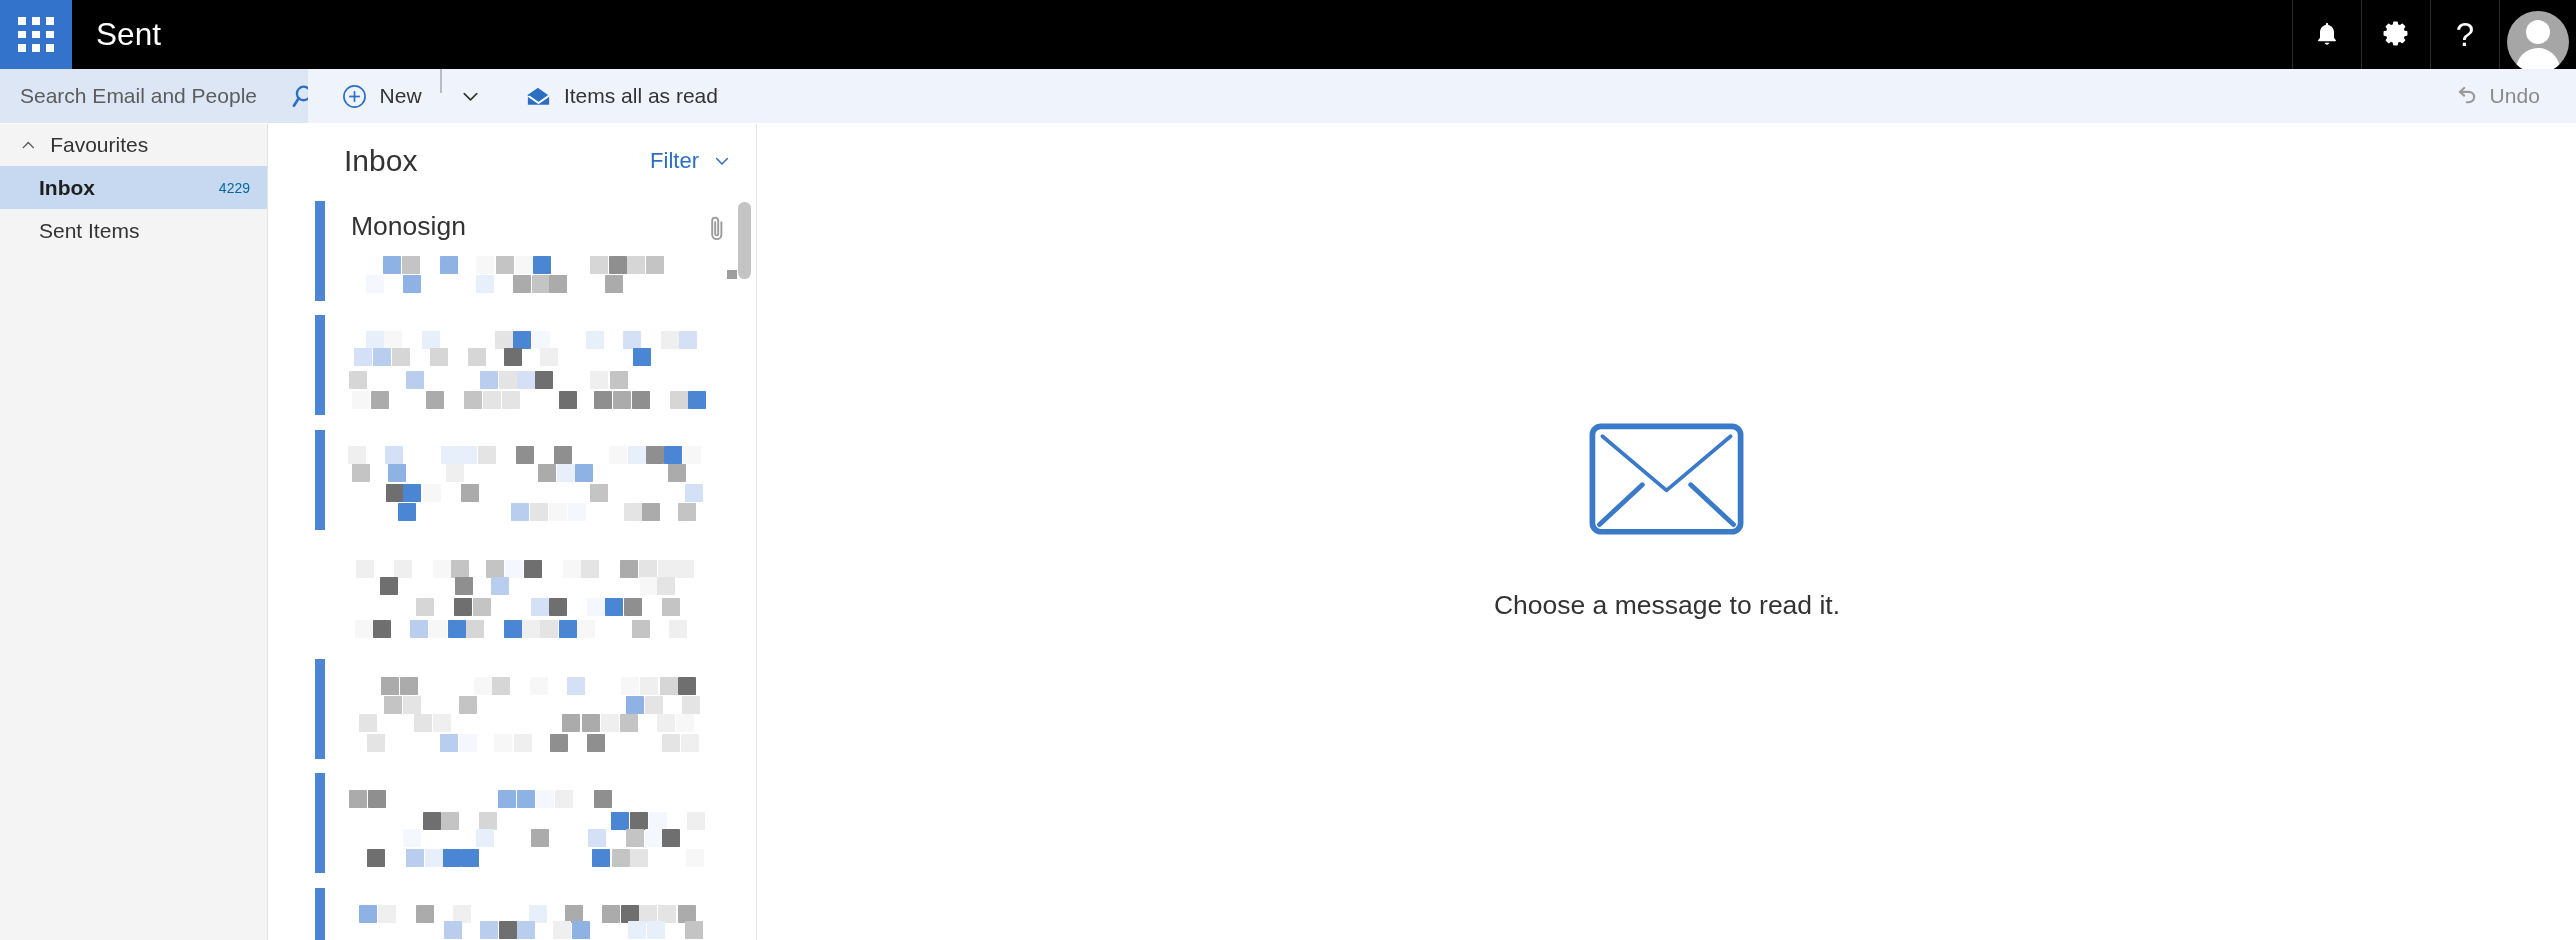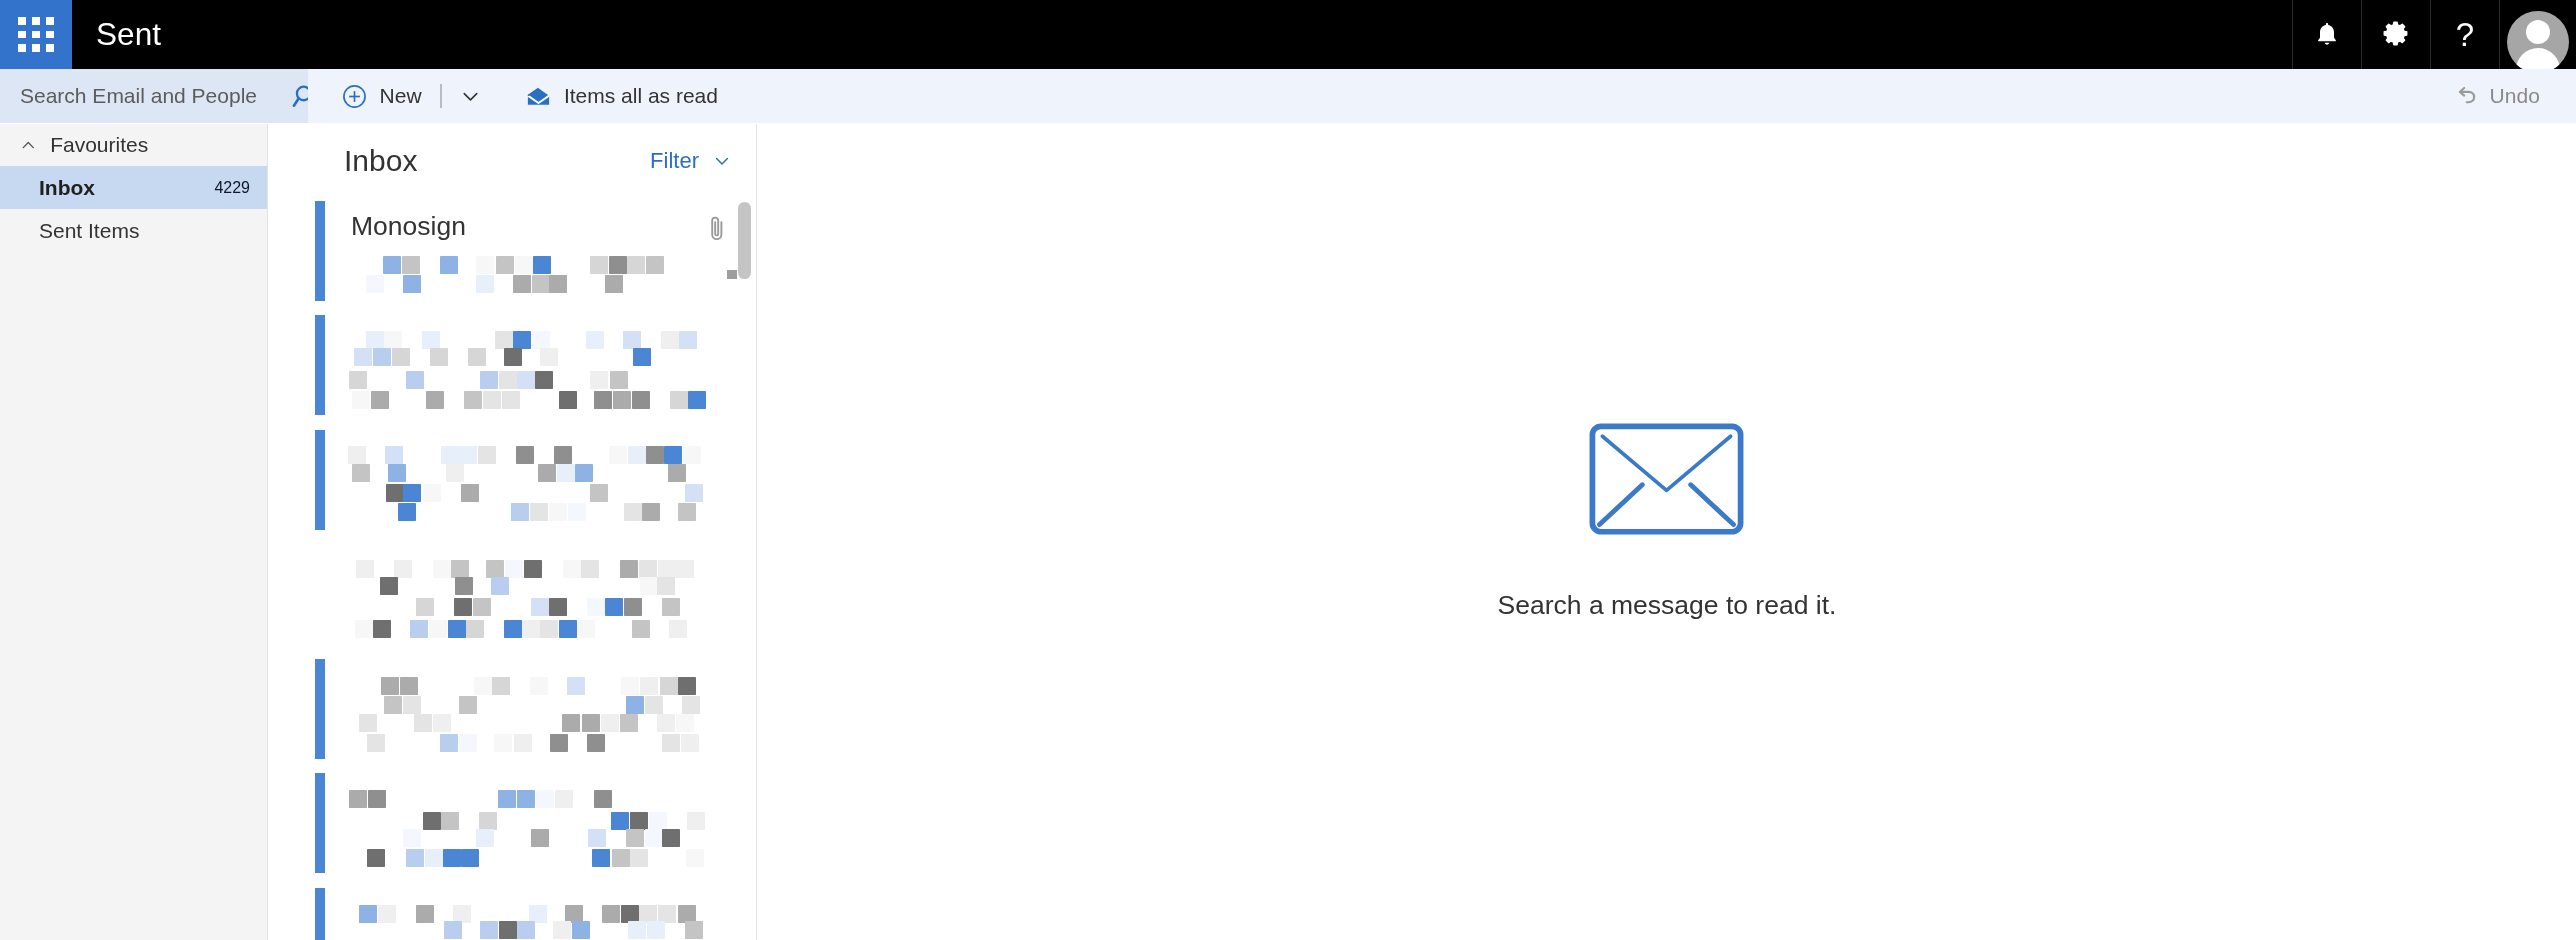--- a/index.html
+++ b/index.html
@@ -64,21 +64,21 @@
     padding-left: 20px;
   }
   .search-input::placeholder { color: #5c5c5c; opacity: 1; }
   .search-icon-btn {
     width: 50px; height: 54px; display: flex; align-items: center; justify-content: center;
     cursor: pointer;
   }
 
   .cmdbar {
     position: absolute; left: 308px; top: 69px; width: 2268px; height: 54px;
-    background: #eff3fb; display: flex; align-items: center;
+    background: #eff3fb; display: flex; 
   }
   .cmd-btn {
     display: flex; align-items: center; height: 54px; padding: 0 7.2px;
     cursor: pointer; color: #333333; font-size: 21px; white-space: nowrap;
   }
   .cmd-new { margin-left: 26px; }
   .cmd-label { margin-left: 11.4px; }
   .cmd-sep {
     width: 1.4px; height: 24px; background: #b9bcc1; margin: 0 11.4px; display: inline-block;
   }
@@ -98,21 +98,21 @@
   .fav-header {
     display: flex; align-items: center; height: 42px; padding-left: 18.6px;
     cursor: pointer; color: #333333; font-size: 21px;
   }
   .fav-header .chev { margin-right: 13px; display: flex; align-items: center; }
   .folder {
     display: flex; align-items: center; height: 43px; padding: 0 17px 0 39px;
     cursor: pointer; color: #333333; font-size: 21px;
   }
   .folder .fname { flex: 1; }
-  .folder .fcount { color: #0f172a; font-size: 16px; }
+  .folder .fcount { color: #0369a1; font-size: 14px; }
   .folder.selected { background: #c7d9f0; }
   .folder.selected .fname { font-weight: bold; color: #1f1f1f; }
 
   
   .listpane {
     position: absolute; left: 308px; top: 124px; width: 449px; height: 816px;
     background: #ffffff; border-right: 1.4px solid #e6e6e6; overflow: hidden;
   }
   .list-header {
     height: 74px; display: flex; align-items: center; padding: 0 24px 0 36px;
@@ -540,18 +540,18 @@
   </div>
 
   <div class="readingpane">
     <div class="empty-wrap">
       <svg width="157" height="114" viewBox="0 0 110 80">
         <rect x="3" y="3" width="104" height="74" rx="6" ry="6" fill="none" stroke="#3a7ac8" stroke-width="4"></rect>
         <polyline points="10,10 55,48 100,10" fill="none" stroke="#3a7ac8" stroke-width="2.6" stroke-linecap="round" stroke-linejoin="round"></polyline>
         <line x1="8" y1="72" x2="38" y2="44" stroke="#3a7ac8" stroke-width="3.4" stroke-linecap="round"></line>
         <line x1="102" y1="72" x2="72" y2="44" stroke="#3a7ac8" stroke-width="3.4" stroke-linecap="round"></line>
       </svg>
-      <div class="empty-text">Search a message to read it.</div>
+      <div class="empty-text">Choose a message to read it.</div>
     </div>
   </div>
 
 </div>
 
 
 </body></html>

